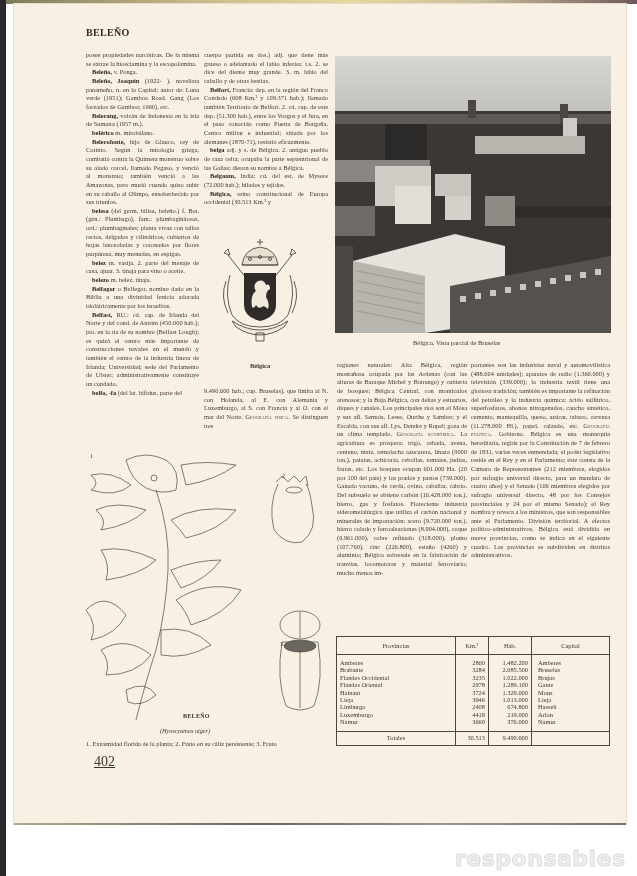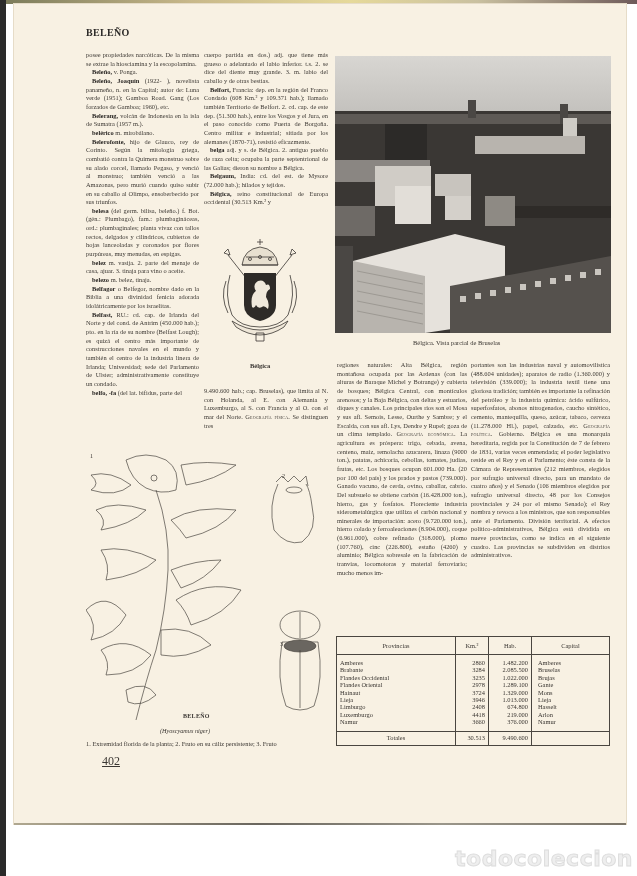--- a/index.html
+++ b/index.html
@@ -19,21 +19,21 @@
   .col4 { left:471px; top:361px; width:139px; }
   .sc { font-variant:small-caps; letter-spacing:0.2px; }
   .photo { position:absolute; left:335px; top:56px; width:276px; height:277px; overflow:hidden; background:#5a5652; }
   .photo-caption { position:absolute; left:413px; top:339px; font-size:6.5px; color:#3a3632; }
   .coat { position:absolute; left:210px; top:235px; width:100px; height:110px; }
   .coat-caption { position:absolute; left:250px; top:362px; font-size:6.5px; font-weight:bold; color:#3a3632; }
   .plant { position:absolute; left:86px; top:450px; width:250px; height:270px; }
   .plant-label { position:absolute; left:183px; top:713px; font-size:6px; font-weight:bold; color:#3a3632; letter-spacing:0.3px; }
   .plant-latin { position:absolute; left:160px; top:727px; font-size:6.2px; font-style:italic; color:#3a3632; }
   .plant-note { position:absolute; left:86px; top:740px; font-size:6.4px; color:#3a3632; }
-  .pagenum { position:absolute; left:102px; top:754px; font-size:12px; color:#3a3632;text-decoration:underline; }
+  .pagenum { position:absolute; left:94px; top:754px; font-size:14px; color:#3a3632;text-decoration:underline; }
   table.prov { position:absolute; left:336px; top:636px; width:274px; border-collapse:collapse; font-size:6.4px; color:#3a3632; border:1px solid #4a4640; }
   table.prov th { font-weight:normal; border:1px solid #4a4640; height:17px; padding:0; }
   table.prov td { padding:0 3px; line-height:7.4px; vertical-align:top; }
   table.prov td.num { text-align:right; border-left:1px solid #4a4640; }
   table.prov td.cap { border-left:1px solid #4a4640; padding-left:6px; }
   table.prov tr.tot td { border-top:1px solid #4a4640; height:13px; vertical-align:middle; }
   table.prov tr.first td { padding-top:4px; }
   table.prov tr.last td { padding-bottom:5px; }
   .watermark { position:absolute; left:455px; top:846px; font-family:"DejaVu Sans", sans-serif; font-weight:bold; font-size:22px; color:#eeeeee; letter-spacing:0.5px; -webkit-text-stroke:1px #dddddd; }
   .bottomline { position:absolute; left:14px; top:823px; width:612px; height:2px; background:linear-gradient(90deg,#b0a890,#6a665e 40%,#9a968a 70%,#7a7468); }
@@ -261,13 +261,13 @@
     <text x="196" y="28">2</text>
     <text x="194" y="196">3</text>
   </g>
 </svg>
 <div class="plant-label">BELEÑO</div>
 <div class="plant-latin">(Hyoscyamus niger)</div>
 <div class="plant-note">1. Extremidad florida de la planta; 2. Fruto en su cáliz persistente; 3. Fruto</div>
 <div class="pagenum">402</div>
 
 <div class="bottomline"></div>
-<div class="watermark">todocoleccion</div>
+<div class="watermark">responsables</div>
 
 </body></html>

